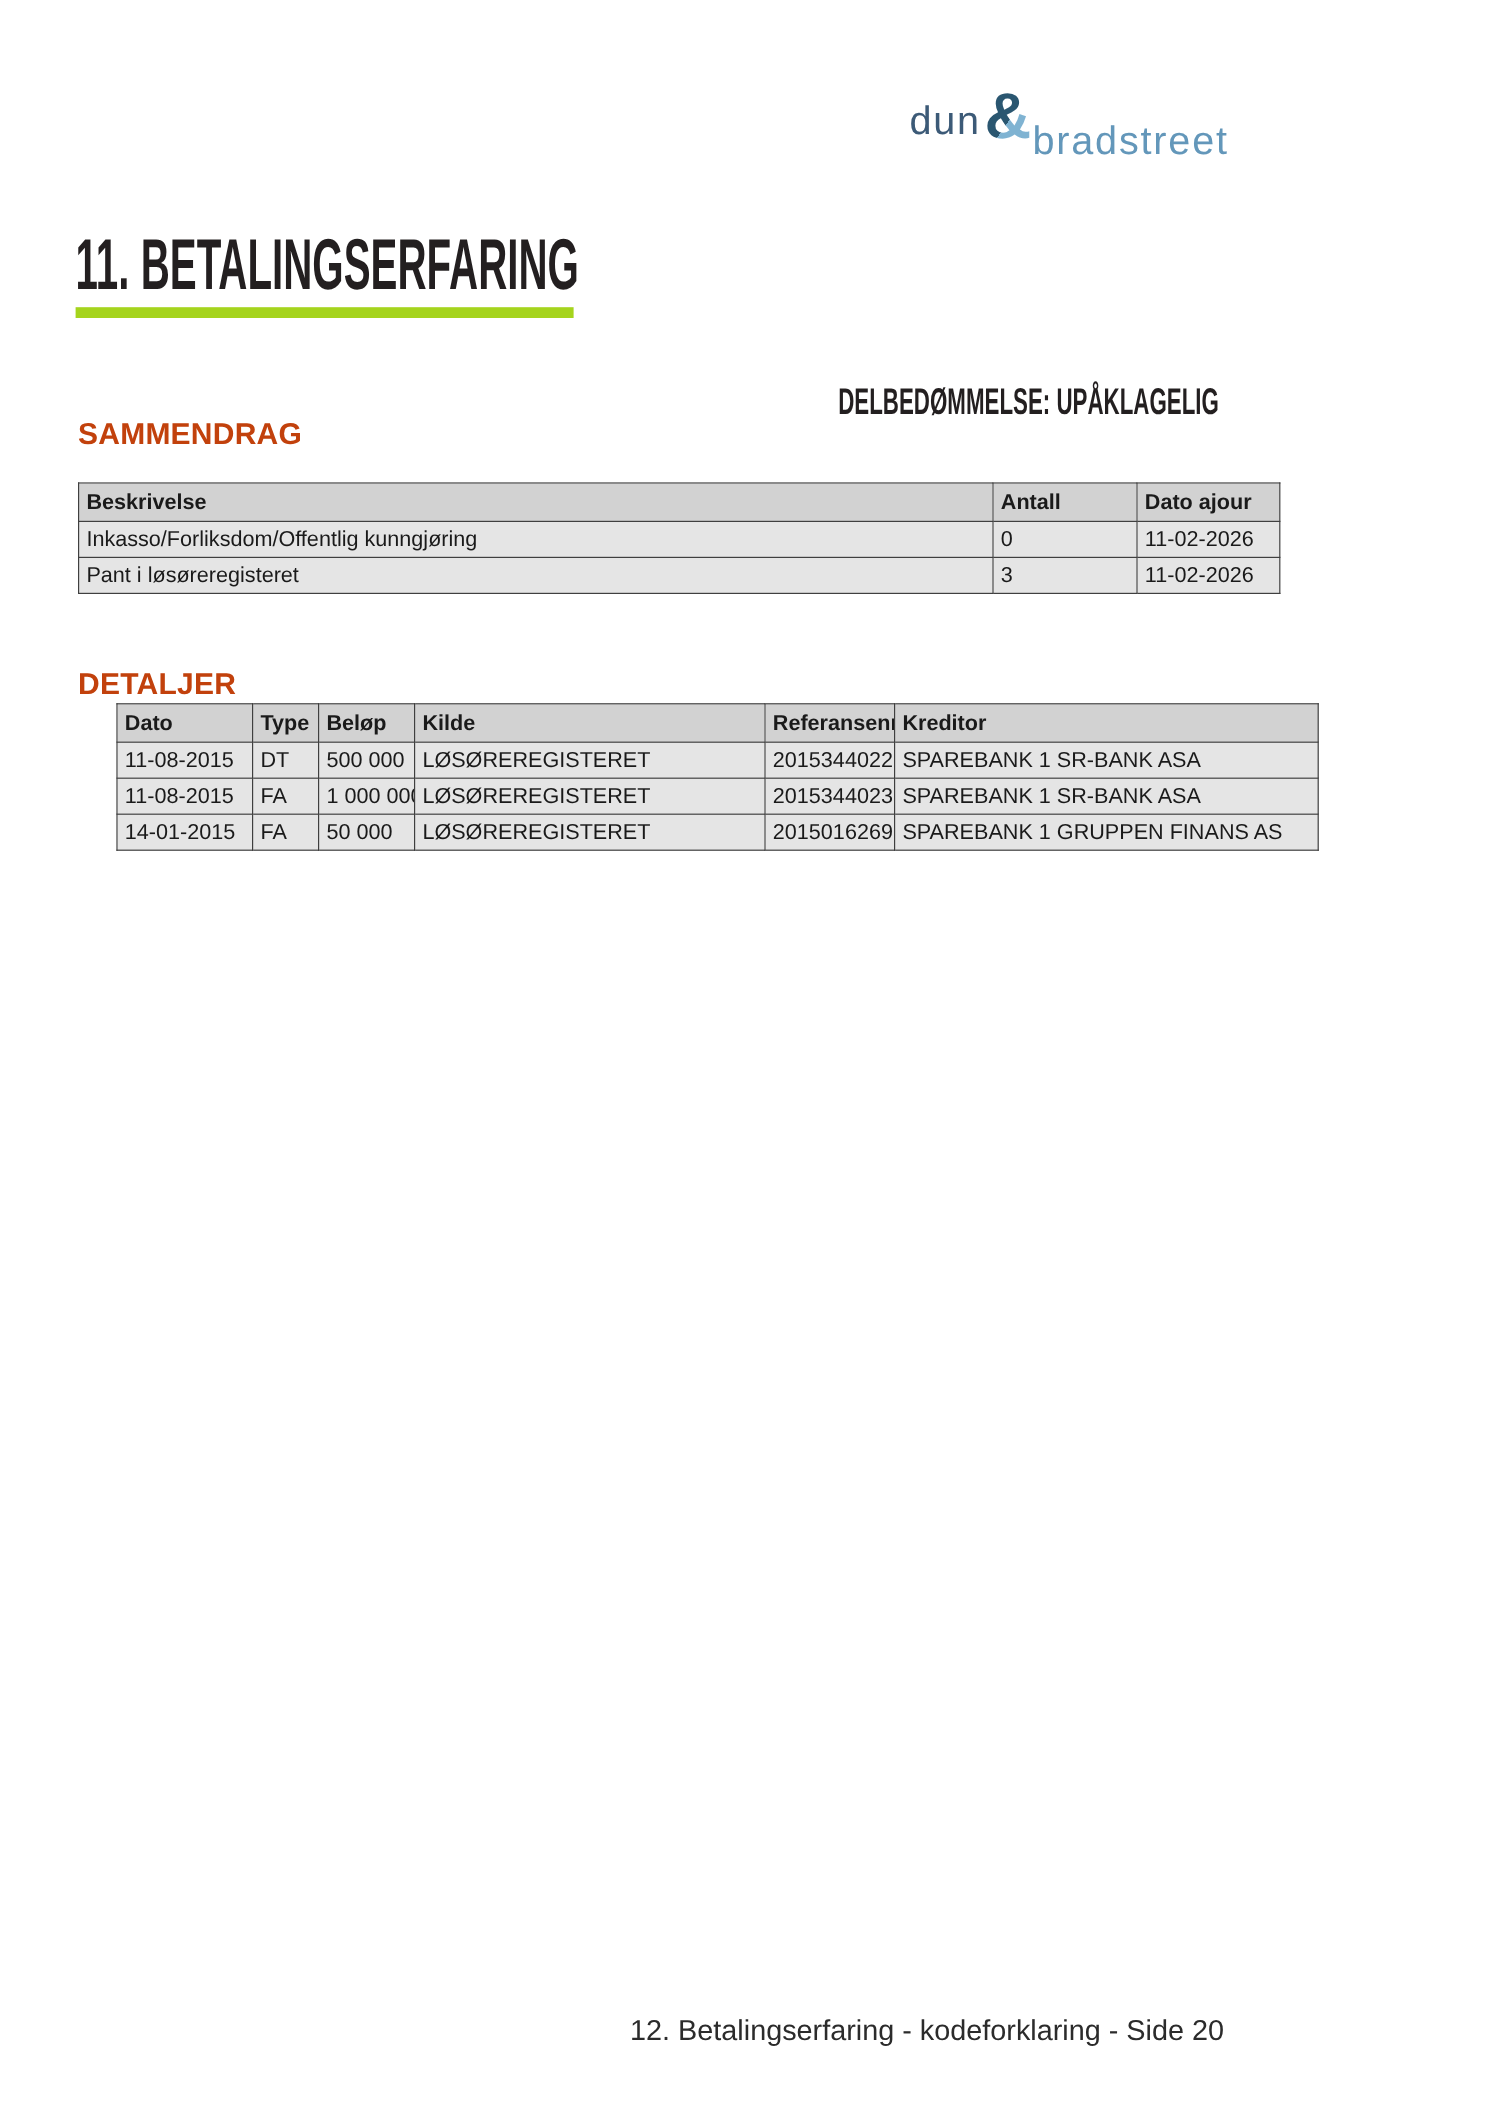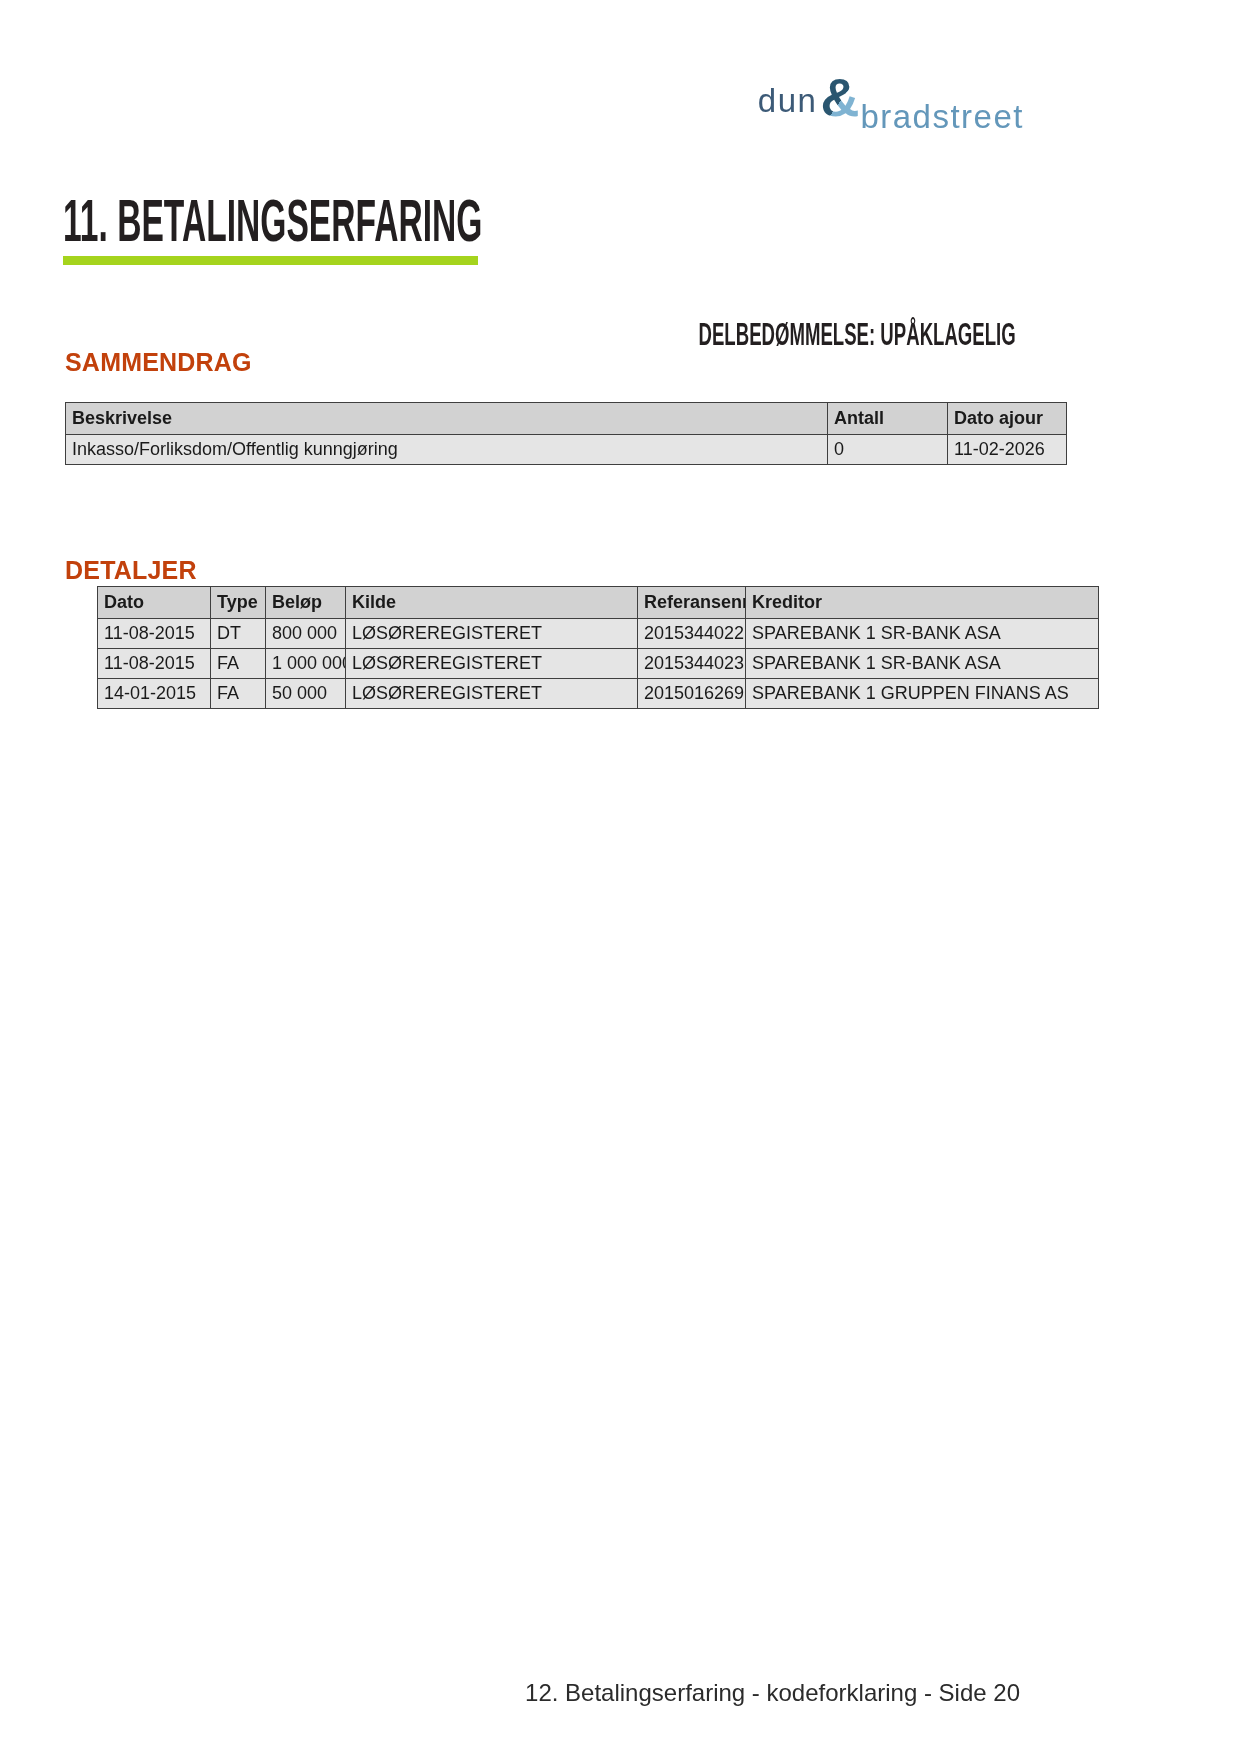--- a/index.html
+++ b/index.html
@@ -158,20 +158,25 @@
         <th class="right">Antall</th>
         <th class="right">Dato ajour</th>
       </tr>
     </thead>
     <tbody>
       <tr>
         <td>Inkasso/Forliksdom/Offentlig kunngjøring</td>
         <td class="num">0</td>
         <td class="num">11-02-2026</td>
       </tr>
+      <tr>
+        <td>Pant i løsøreregisteret</td>
+        <td class="num">3</td>
+        <td class="num">11-02-2026</td>
+      </tr>
     </tbody>
   </table>
 
   <div class="section-label" id="details-label">DETALJER</div>
 
   <table class="data-table" id="details-table">
     <colgroup>
       <col style="width:113px">
         <col style="width:55px">
         <col style="width:80px">
@@ -186,21 +191,21 @@
         <th class="right">Beløp</th>
         <th>Kilde</th>
         <th>Referansenr</th>
         <th>Kreditor</th>
       </tr>
     </thead>
     <tbody>
       <tr>
         <td>11-08-2015</td>
         <td>DT</td>
-        <td class="num">800 000</td>
+        <td class="num">500 000</td>
         <td>LØSØREREGISTERET</td>
         <td>2015344022</td>
         <td>SPAREBANK 1 SR-BANK ASA</td>
       </tr>
       <tr>
         <td>11-08-2015</td>
         <td>FA</td>
         <td class="num">1 000 000</td>
         <td>LØSØREREGISTERET</td>
         <td>2015344023</td>

